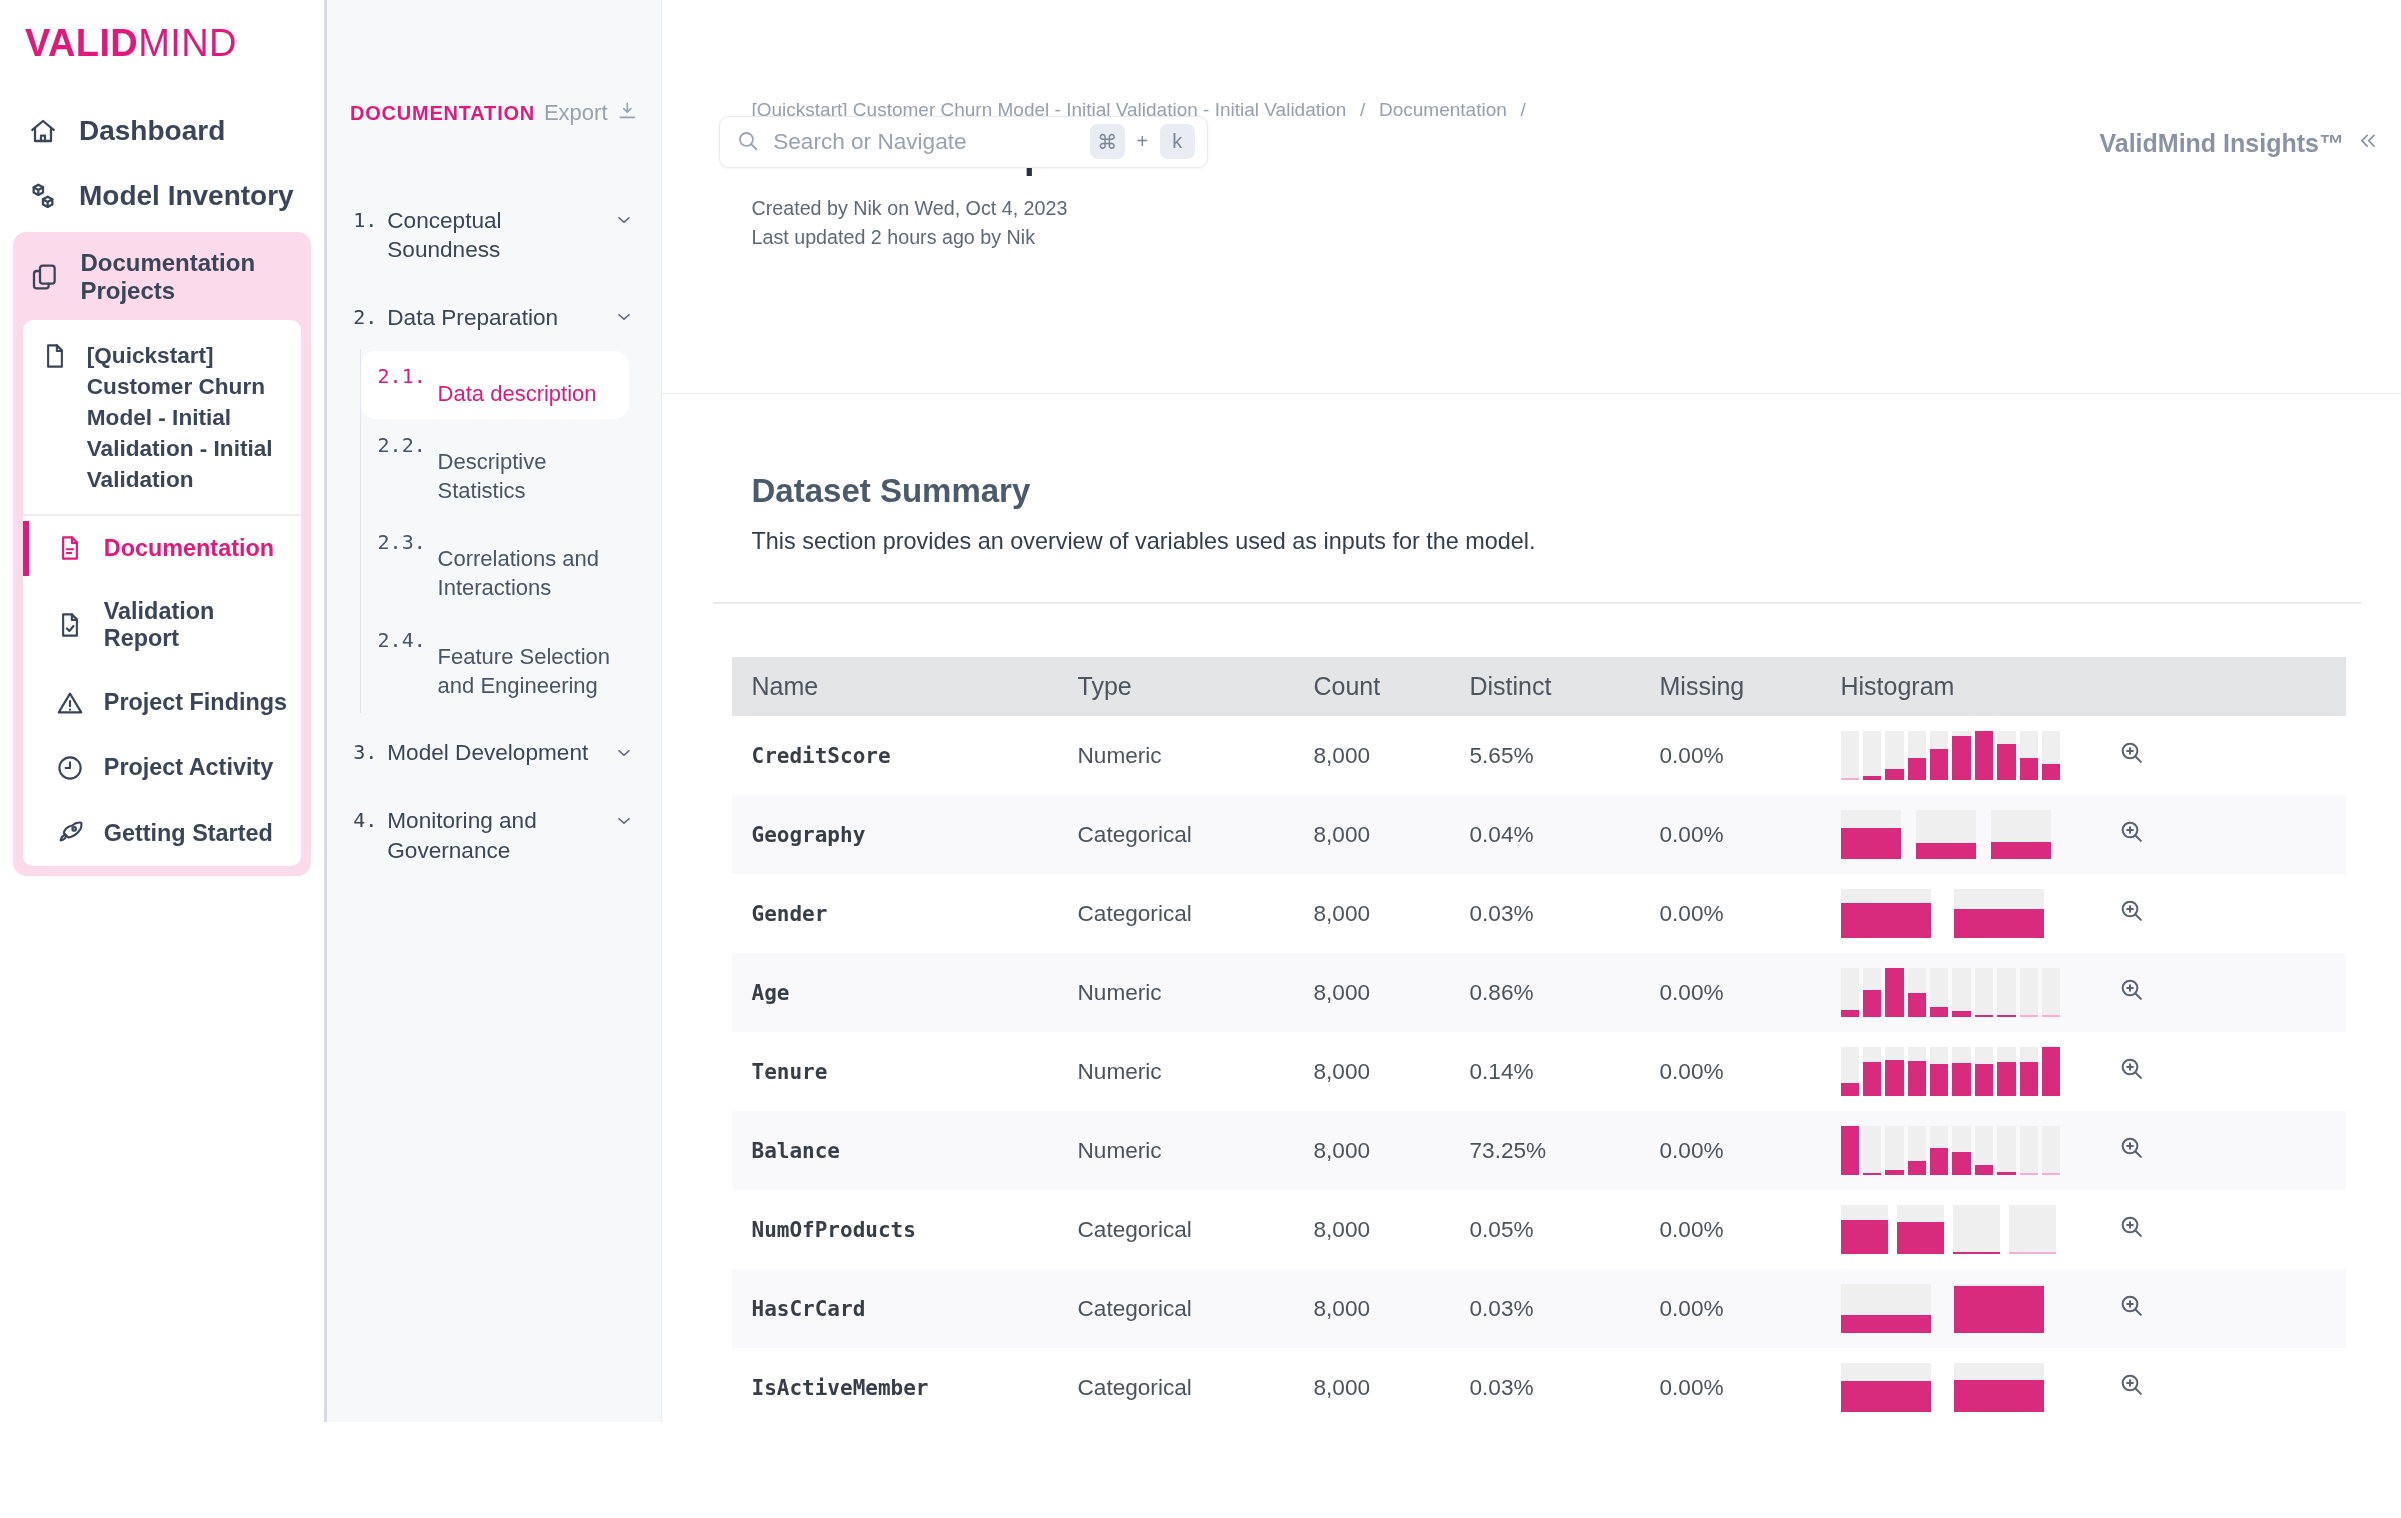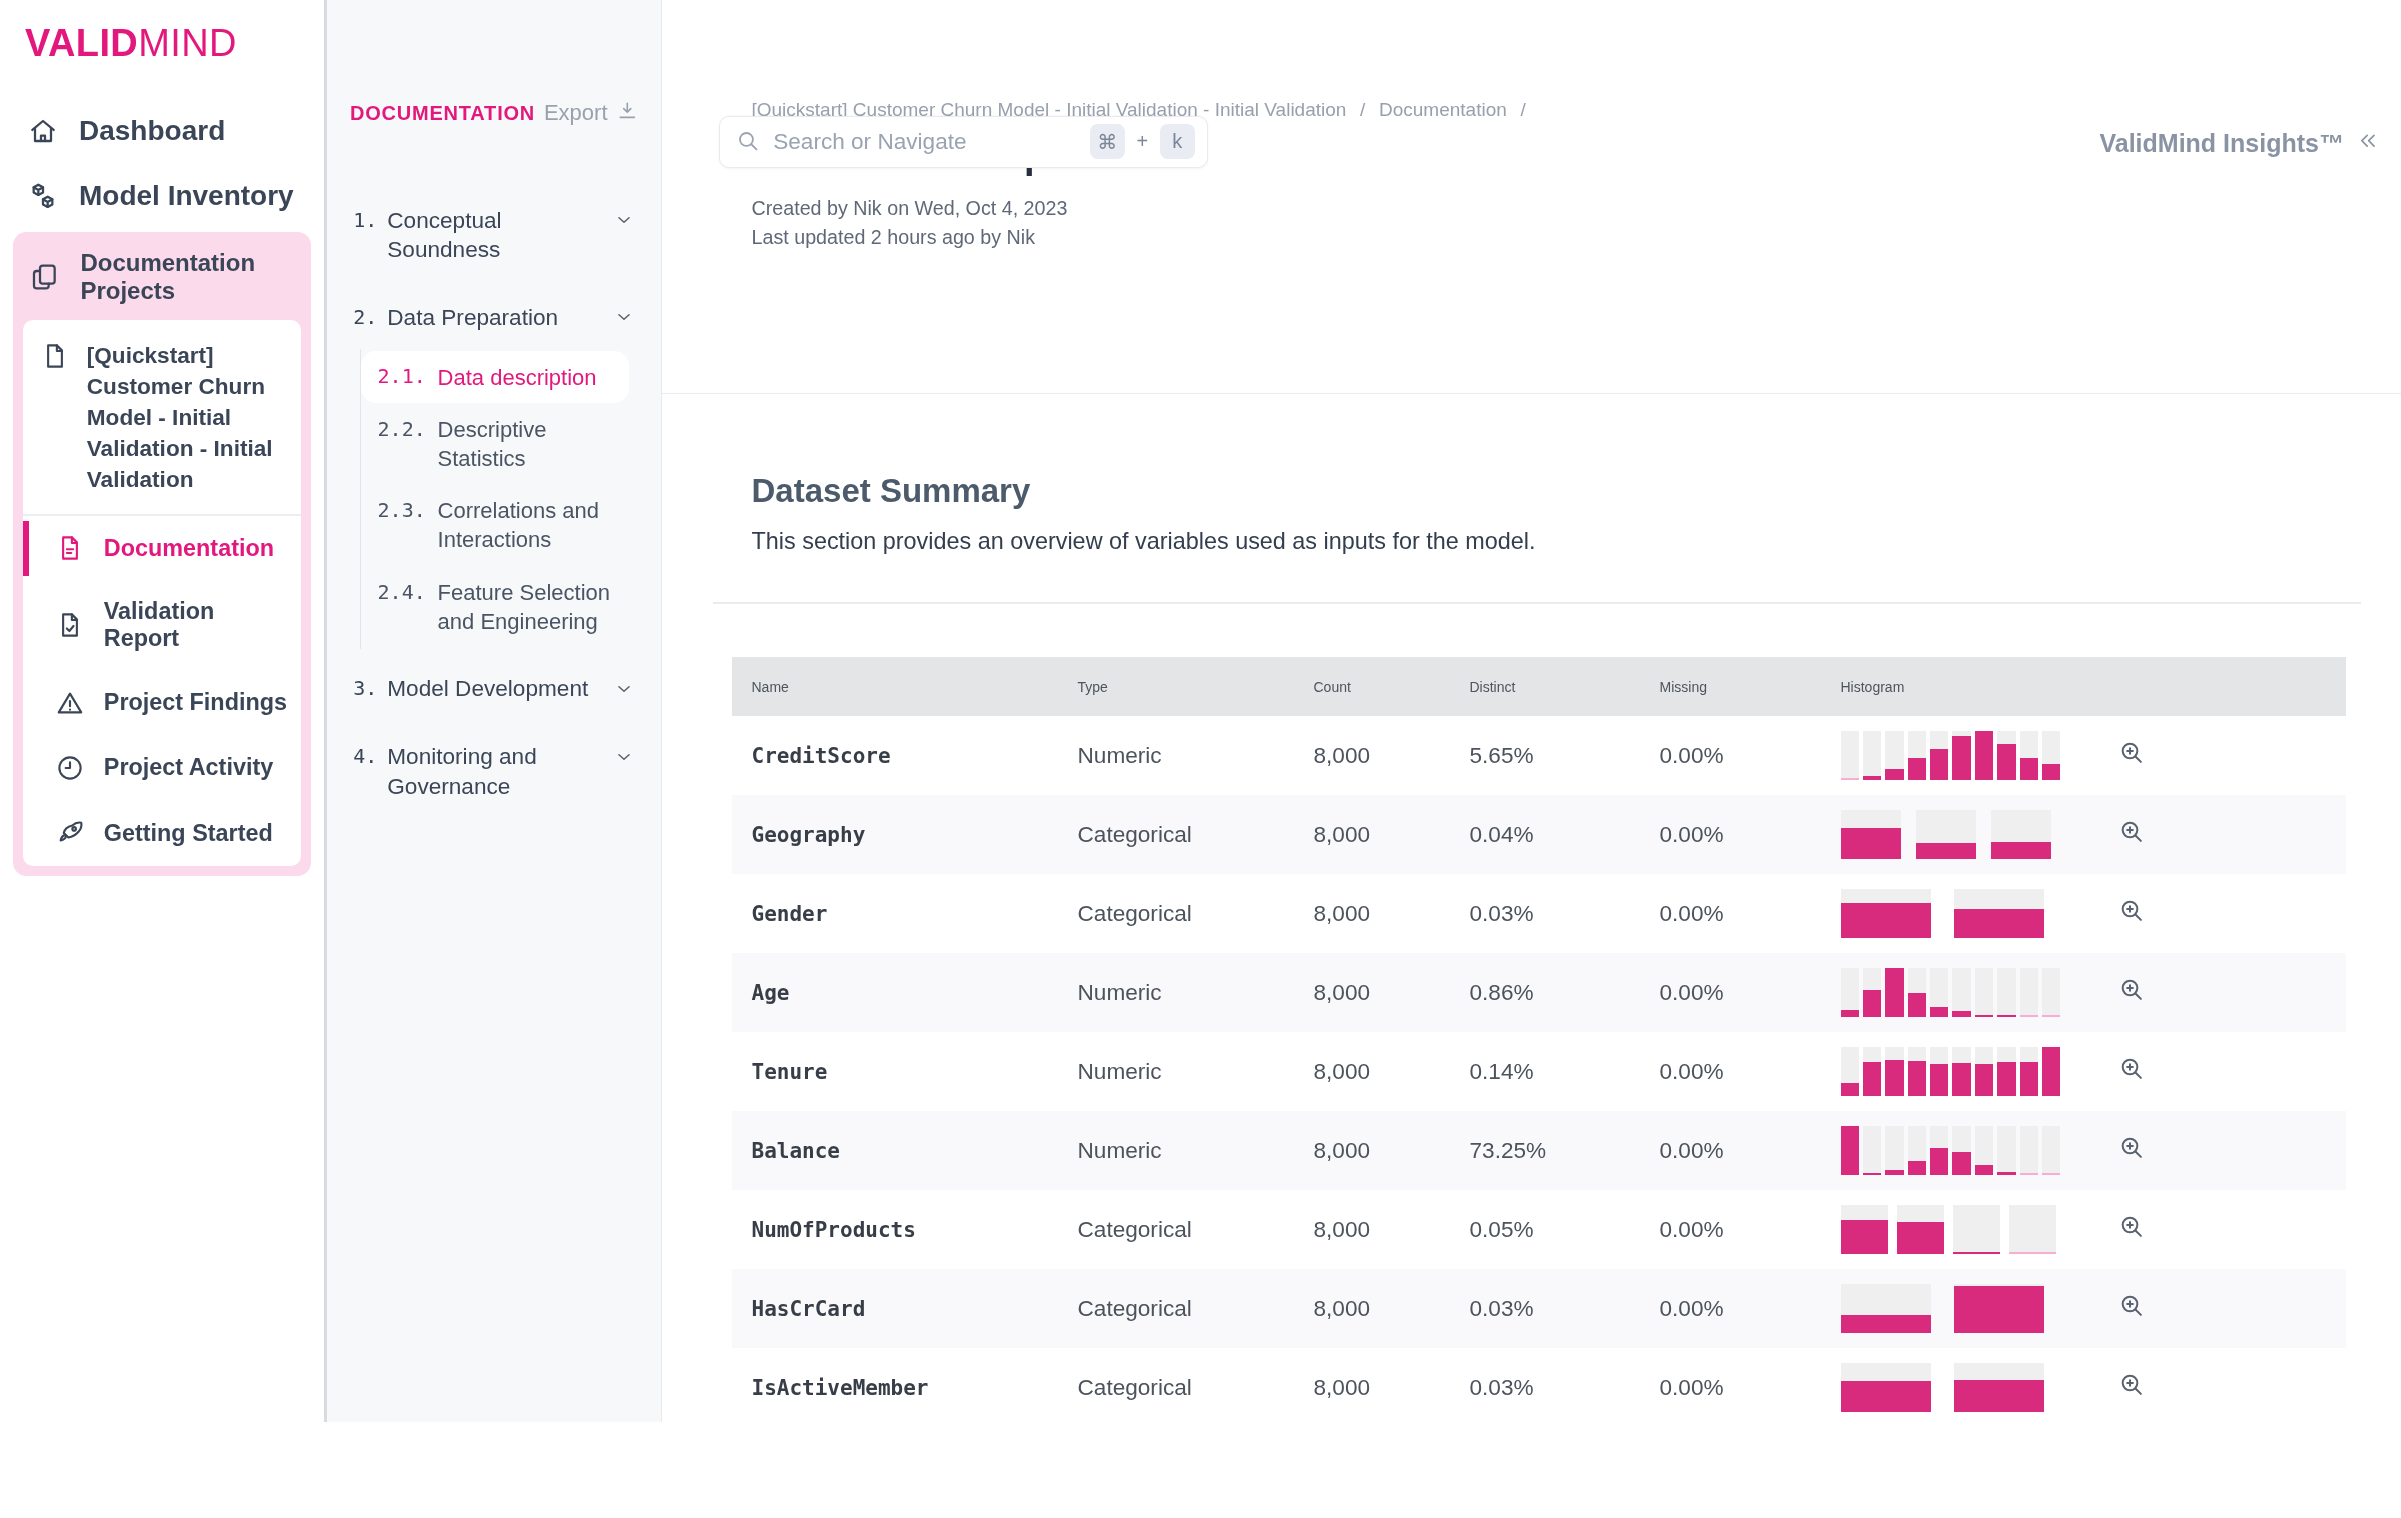--- a/index.html
+++ b/index.html
@@ -36,21 +36,21 @@
   .export{display:flex;align-items:center;gap:8.4px;color:#9aa1ae;font-size:22px;cursor:pointer;}
   .export svg{width:22.6px;height:22.6px;}
   .tree{margin-top:65px;}
   .tree-group{display:flex;align-items:flex-start;padding:13.4px 3.3px;font-size:22.6px;font-weight:500;color:#3a4657;cursor:pointer;margin-top:11.7px;}
   .tree-group .num{font-family:"DejaVu Sans Mono",monospace;font-size:20px;margin-right:10px;margin-top:1.7px;flex:none;}
   .tree-group .lbl{flex:1;line-height:1.3;}
   .tree-group svg{width:22px;height:22px;flex:none;color:#5a6370;margin-left:8.4px;margin-top:3.3px;}
   .tree-children{margin:3.3px 0 3.3px 10px;border-left:1.7px solid #e2e4e9;padding:1.7px 10px 1.7px 0;}
   .tree-sub{display:flex;align-items:flex-start;padding:11.7px 16.7px;font-size:22px;color:#4a5564;line-height:1.32;cursor:pointer;}
   .tree-sub .num{font-family:"DejaVu Sans Mono",monospace;font-size:20px;width:60px;flex:none;margin-top:0.8px;}
-  .tree-sub .lbl{flex:1;}
+  .tree-sub .lbl{flex:1;margin-top:16px;}
   .tree-sub.active{background:#fff;border-radius:15px;color:#e2187d;font-weight:500;}
 
   
   .content{flex:1;background:#fff;position:relative;min-width:0;}
   .topbar{position:relative;height:295px;border-bottom:1.7px solid #e9ebef;}
   .searchbox{position:absolute;left:57px;top:16.7px;width:489px;height:52px;background:#fff;border:1.7px solid #e8eaee;border-radius:10px;display:flex;align-items:center;padding:0 11.7px 0 15px;gap:11.7px;box-shadow:0 0.8px 2.5px rgba(16,24,40,.05);}
   .searchbox svg{width:25px;height:25px;color:#9aa3b2;flex:none;}
   .searchbox input{border:none;outline:none;flex:1;font-size:22.6px;color:#3a4657;font-family:"Liberation Sans",sans-serif;background:transparent;min-width:0;}
   .searchbox input::placeholder{color:#9aa3b2;}
   .kbd{background:#e9edf3;border-radius:7.5px;color:#7c8698;font-size:20px;min-width:35px;height:35px;display:flex;align-items:center;justify-content:center;padding:0 7.5px;flex:none;}
@@ -62,21 +62,21 @@
   .page-title{margin:13.4px 0 0 90px;font-size:38px;font-weight:600;letter-spacing:-0.4px;color:#27303f;}
   .meta{margin:16.7px 0 0 90px;font-size:19.7px;color:#5f6877;line-height:29px;}
 
   .body{position:relative;}
   .section-title{margin:78px 0 0 90px;font-size:33px;font-weight:600;color:#4c5b6b;}
   .section-desc{margin:18.4px 0 0 90px;font-size:23.4px;color:#333e4e;}
   .section-divider{margin:47px 40px 0 51px;height:1.7px;background:#e9ebee;}
 
   .table{margin:53px 0 0 70px;width:1614px;}
   .t-head,.t-row{display:grid;grid-template-columns:346px 236px 156px 190px 181px 276px 1fr;align-items:center;}
-  .t-head{height:59px;background:#e4e5e7;color:#4e545e;font-size:14px;font-weight:500;}
+  .t-head{height:59px;background:#e4e5e7;color:#4e545e;font-size:25px;font-weight:500;}
   .t-head .cell:first-child{padding-left:20px;}
   .t-row{height:79px;font-size:22.6px;color:#4d535c;}
   .t-row:nth-child(even){background:#f9f9fb;}
   .t-row .name{font-family:"DejaVu Sans Mono",monospace;font-weight:700;font-size:21px;color:#383e47;padding-left:20px;}
   .hist{display:flex;align-items:flex-end;height:49px;}
   .hist .bar{position:relative;height:100%;background:#efeff0;flex:none;}
   .hist .fill{position:absolute;left:0;right:0;bottom:0;background:#d92b7d;}
   .hist .fill.light{background:#f6aed2;}
   .zoomcell svg{width:28.4px;height:28.4px;color:#596270;cursor:pointer;display:block;}
 </style>

